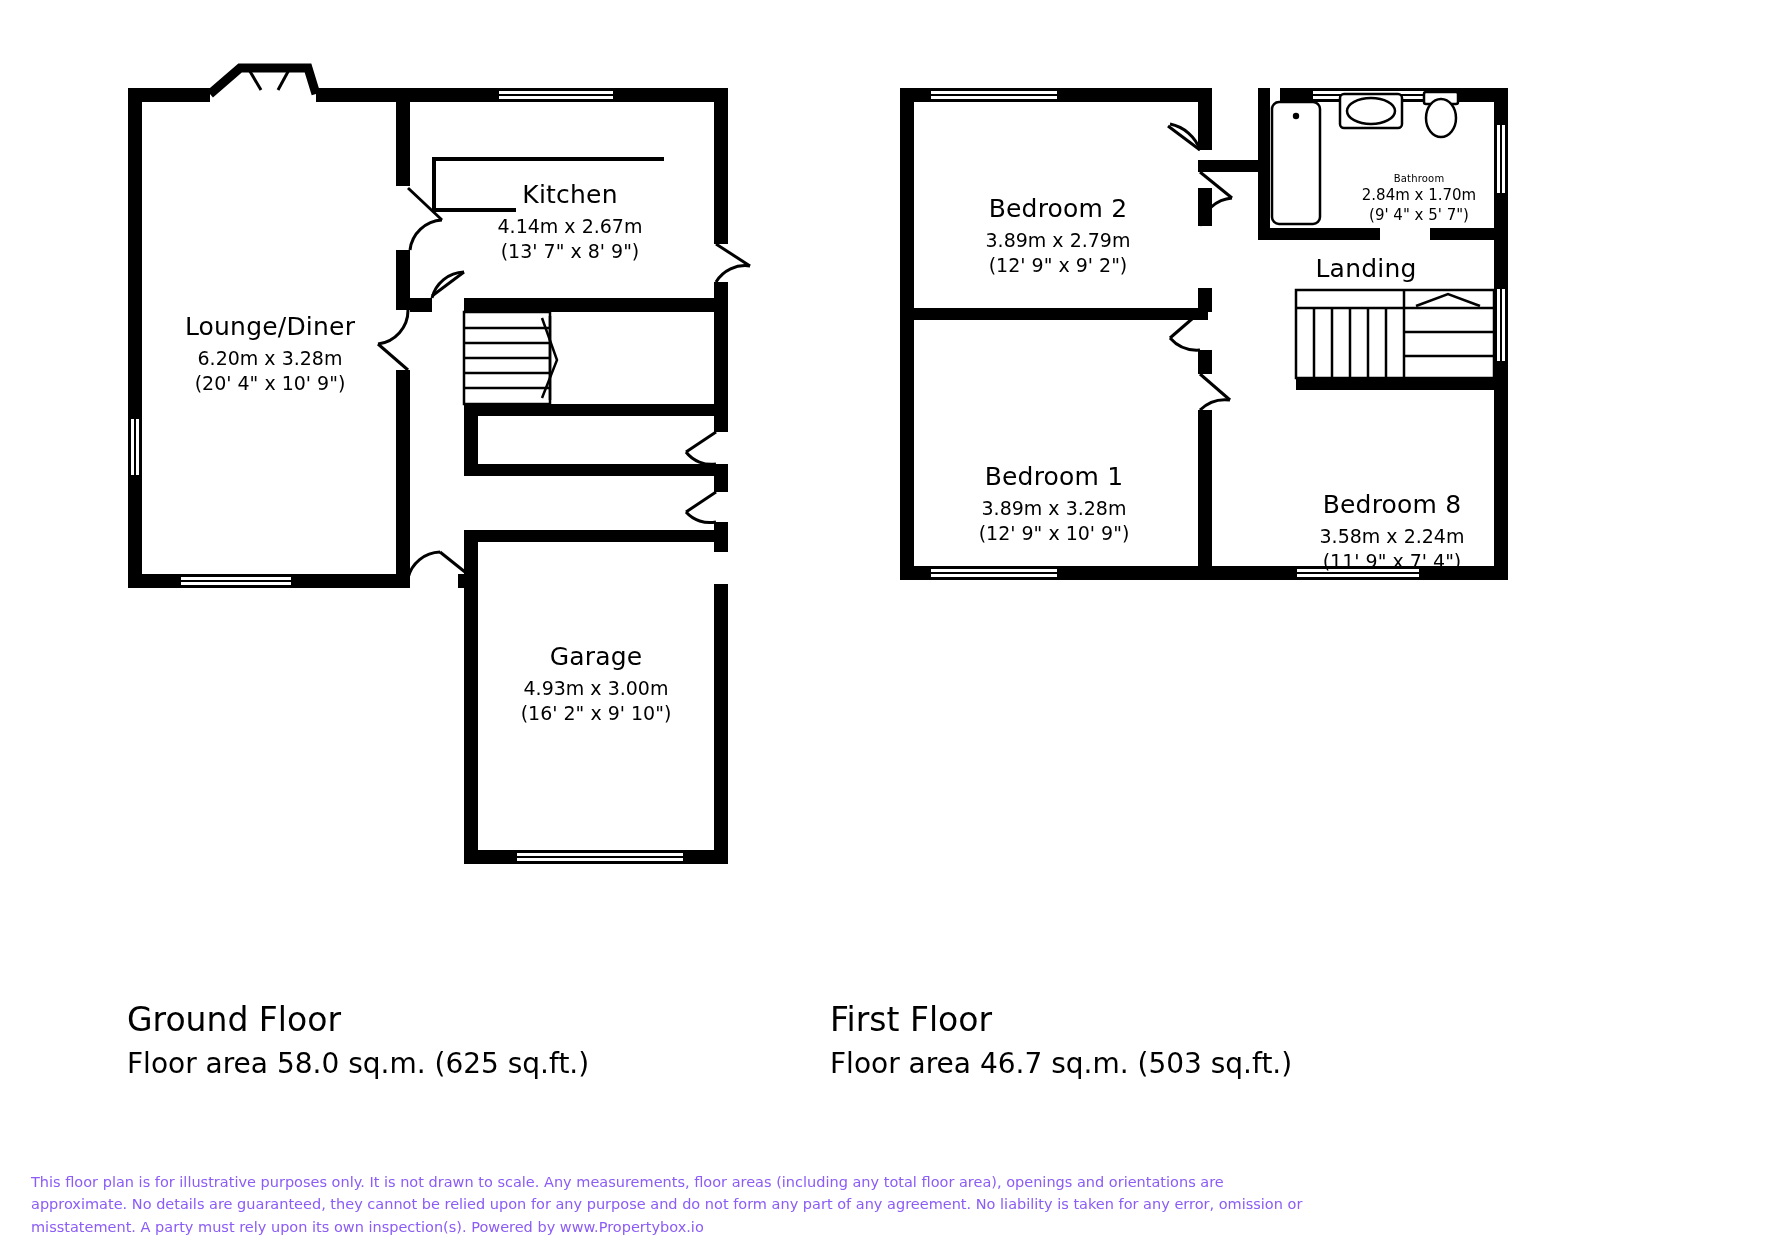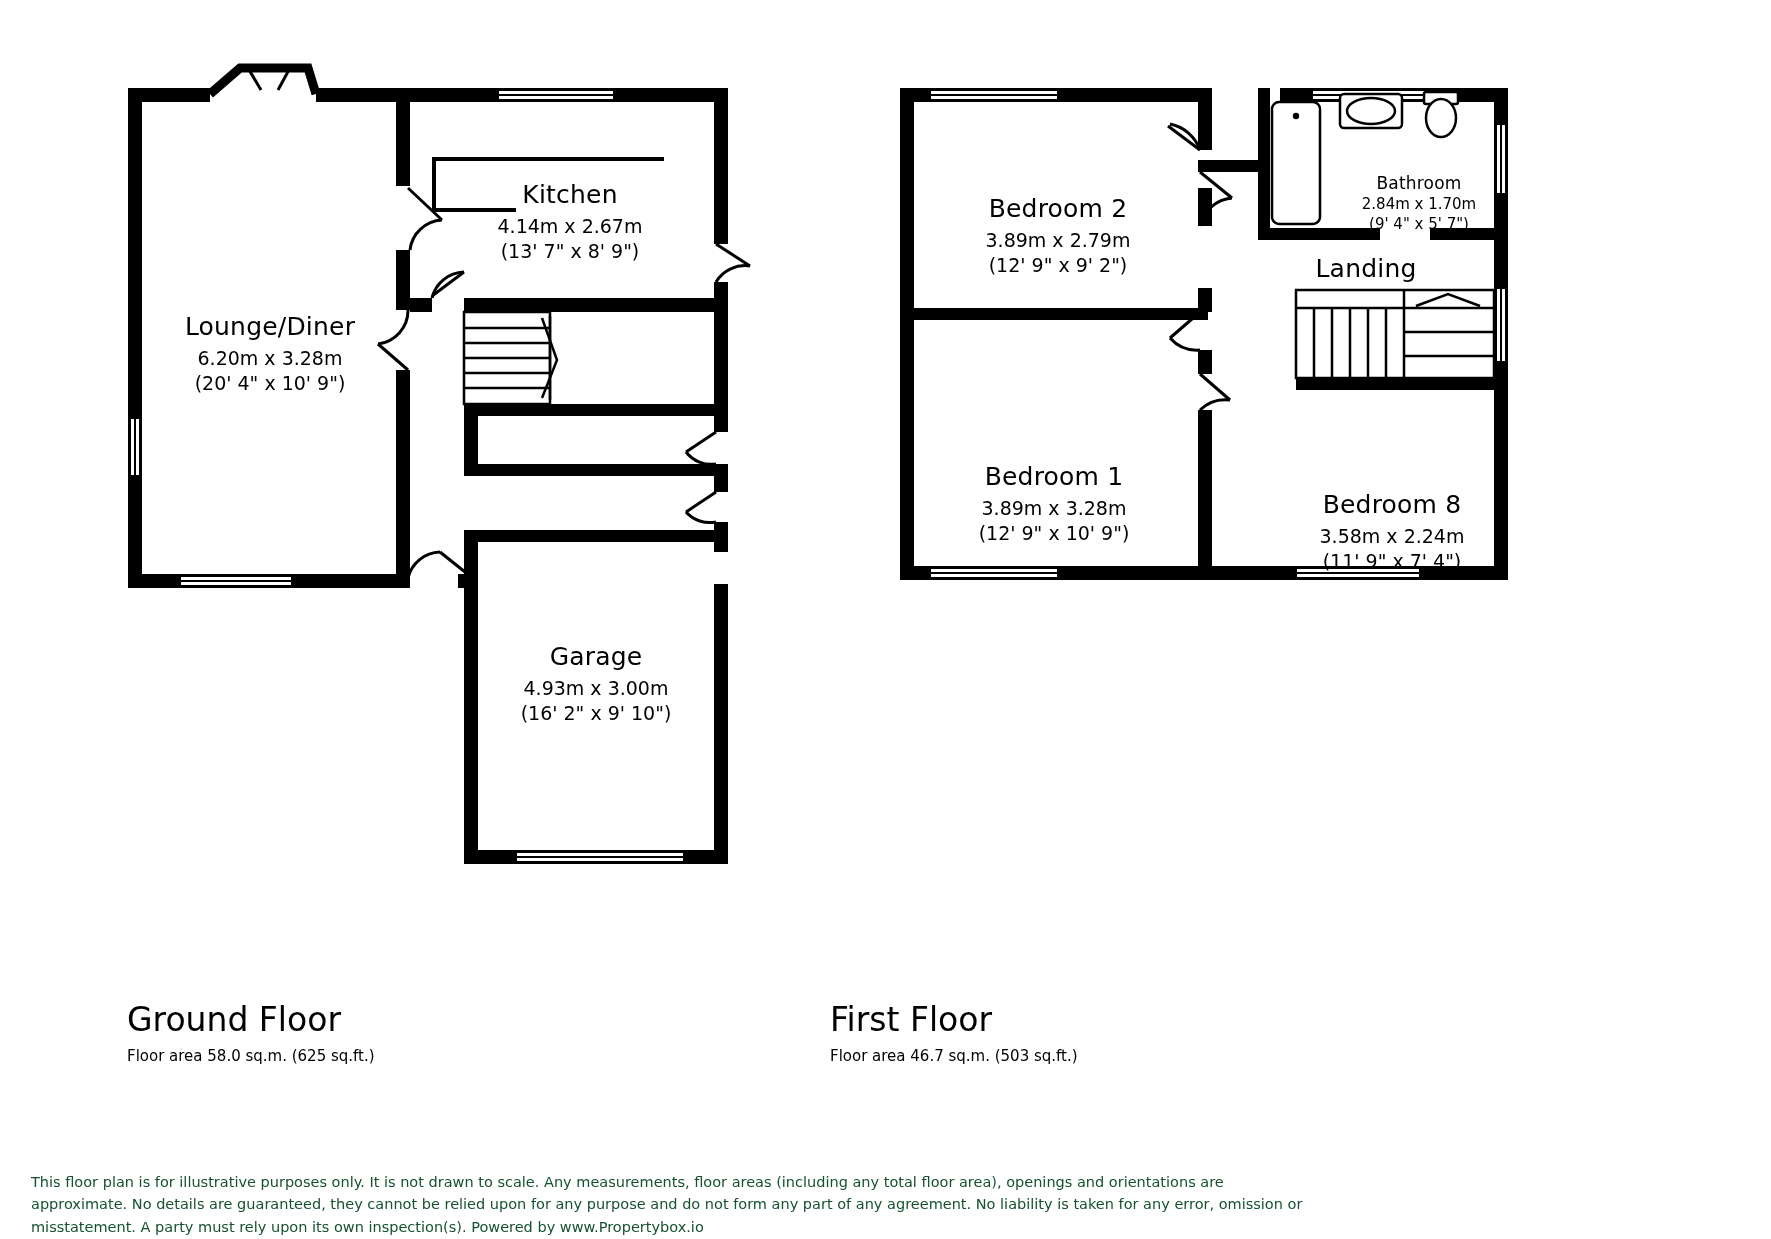--- a/index.html
+++ b/index.html
@@ -67,53 +67,53 @@
     display: block;
     font-size: 25px;
     letter-spacing: 0.2px;
     margin-bottom: 3px;
   }
   .label .rdim {
     display: block;
     font-size: 19px;
     text-align: center;
   }
-  .label.small .rname { font-size: 17px; margin-bottom: 1px; }
+  .label.small .rname { font-size: 10px; margin-bottom: 1px; }
   .label.small .rdim { font-size: 15px; }
   .label.plain .rname { margin-bottom: 0; }
 
   .floor-title {
     position: absolute;
     text-align: left;
     width: 620px;
   }
   .floor-title .ft {
     display: block;
     font-size: 33px;
     margin-bottom: 8px;
   }
   .floor-title .fa {
     display: block;
-    font-size: 15px;
+    font-size: 28px;
   }
 
   #total-area {
     position: absolute;
     left: 30px;
     top: 1110px;
     font-size: 27px;
   }
   #disclaimer {
     position: absolute;
     left: 31px;
     top: 1171px;
     width: 1290px;
     font-size: 14.5px;
     line-height: 1.55;
-    color: #14532d;
+    color: #8b5cf6;
   }
 
   svg.overlay {
     position: absolute;
     left: 0; top: 0;
     overflow: visible;
   }
 </style>
 </head>
 <body>

